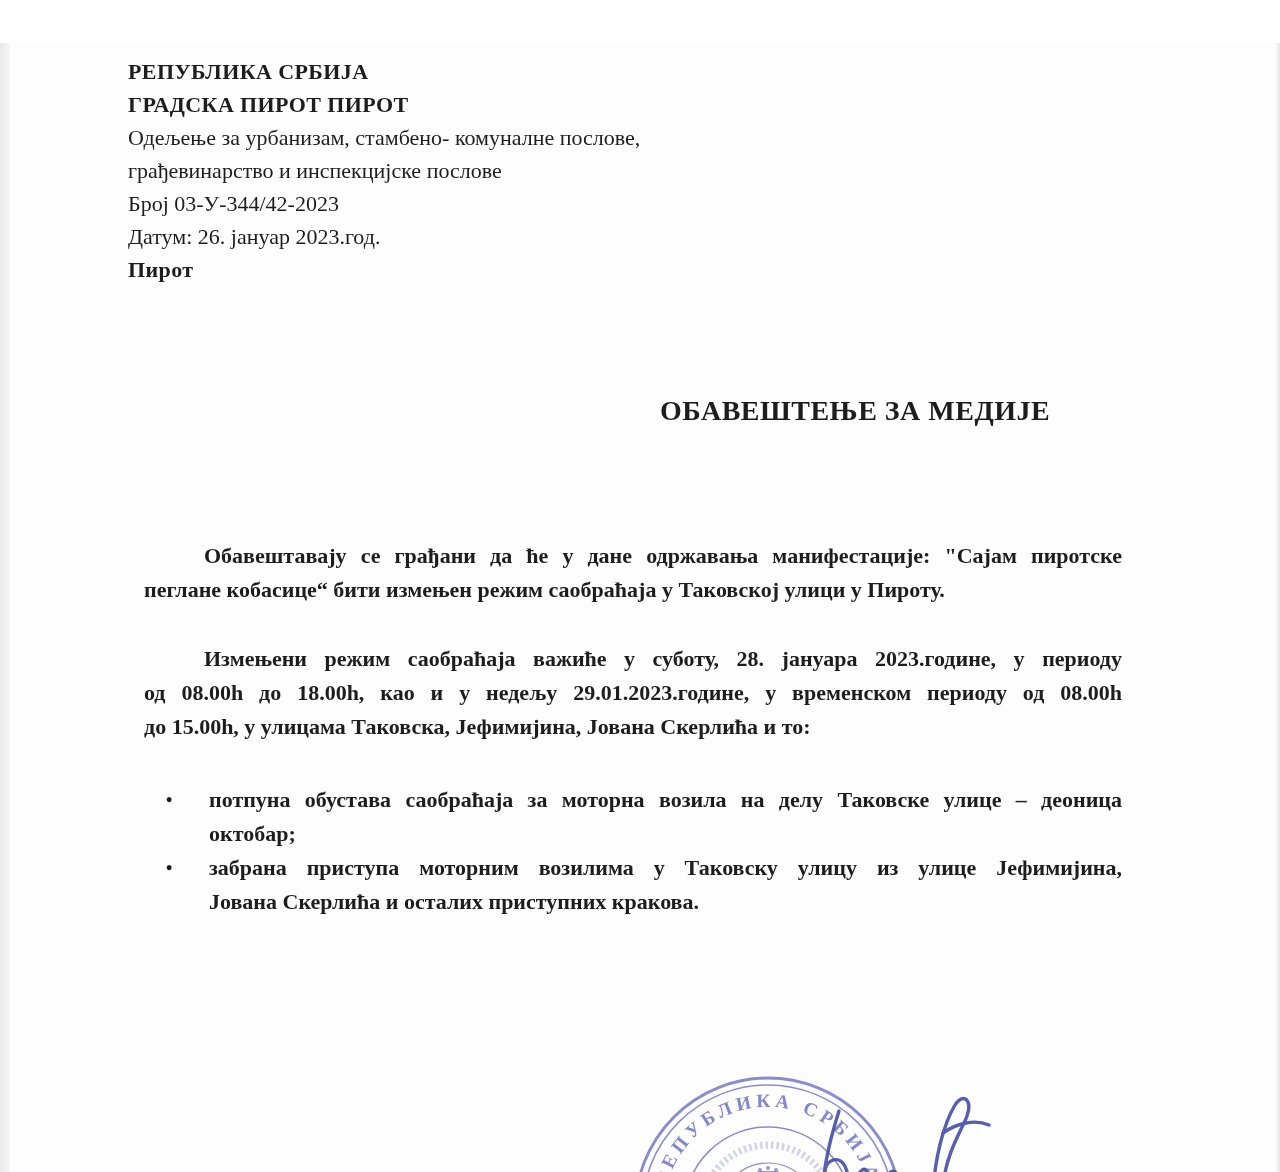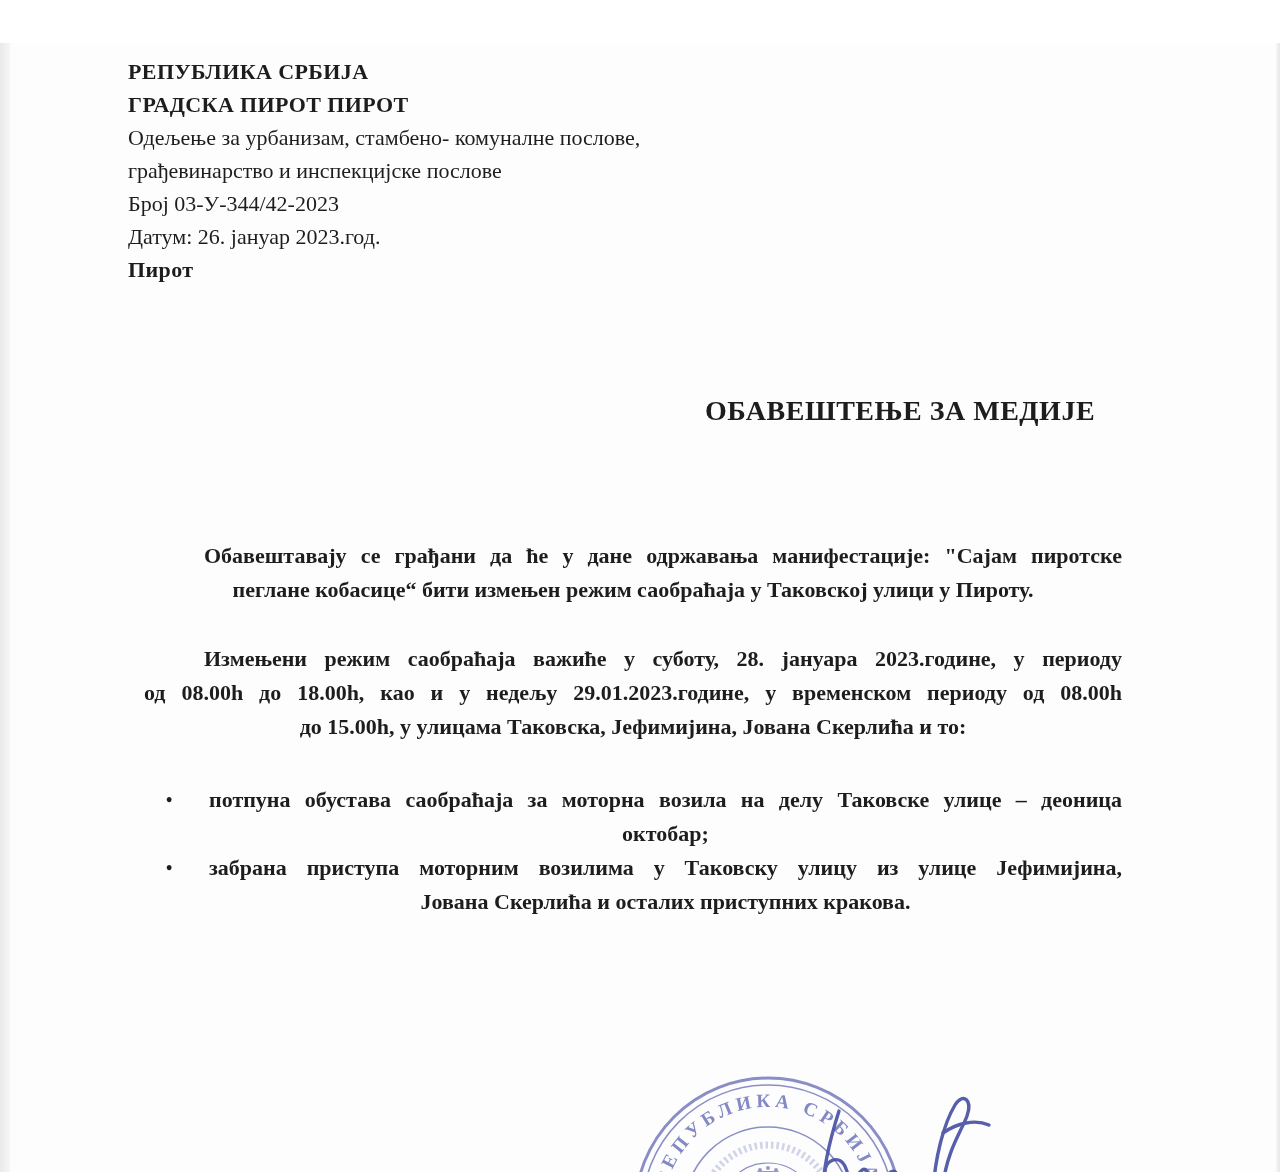--- a/index.html
+++ b/index.html
@@ -21,33 +21,33 @@
     position:absolute; right:0; top:0; width:4px; height:100%;
     background: linear-gradient(to left, #e7e7e7, #f7f7f7);
   }
   .letterhead {
     position:absolute; left:128px; top:12px;
     font-size:22px; line-height:33px; white-space:nowrap;
   }
   .bold { font-weight:bold; letter-spacing:0.4px; }
   .doc-title {
     position:absolute; left:660px; top:352px; width:480px;
-    text-align:center;
+    text-align:left;
     font-size:28px; font-weight:bold; letter-spacing:0.5px;
     margin:0;
   }
   .body-block {
     position:absolute; left:144px; width:978px;
     font-size:22px; line-height:34px;font-weight:bold;
   }
   .p1 { top:496px; }
   .p2 { top:599px; }
   .bullets { top:740px; }
   .jline { text-align:justify; text-align-last:justify; }
-  .lline { text-align:center; }
+  .lline { text-align:left; }
   .indent { padding-left:60px; }
   .bullet-item { position:relative; padding-left:65px; }
   .bullet-dot {
     position:absolute; left:22px; top:0;
     font-size:18px; line-height:34px;
   }
   .stamp {
     position:absolute; left:628px; top:1028px;
     width:280px; height:280px;
   }

